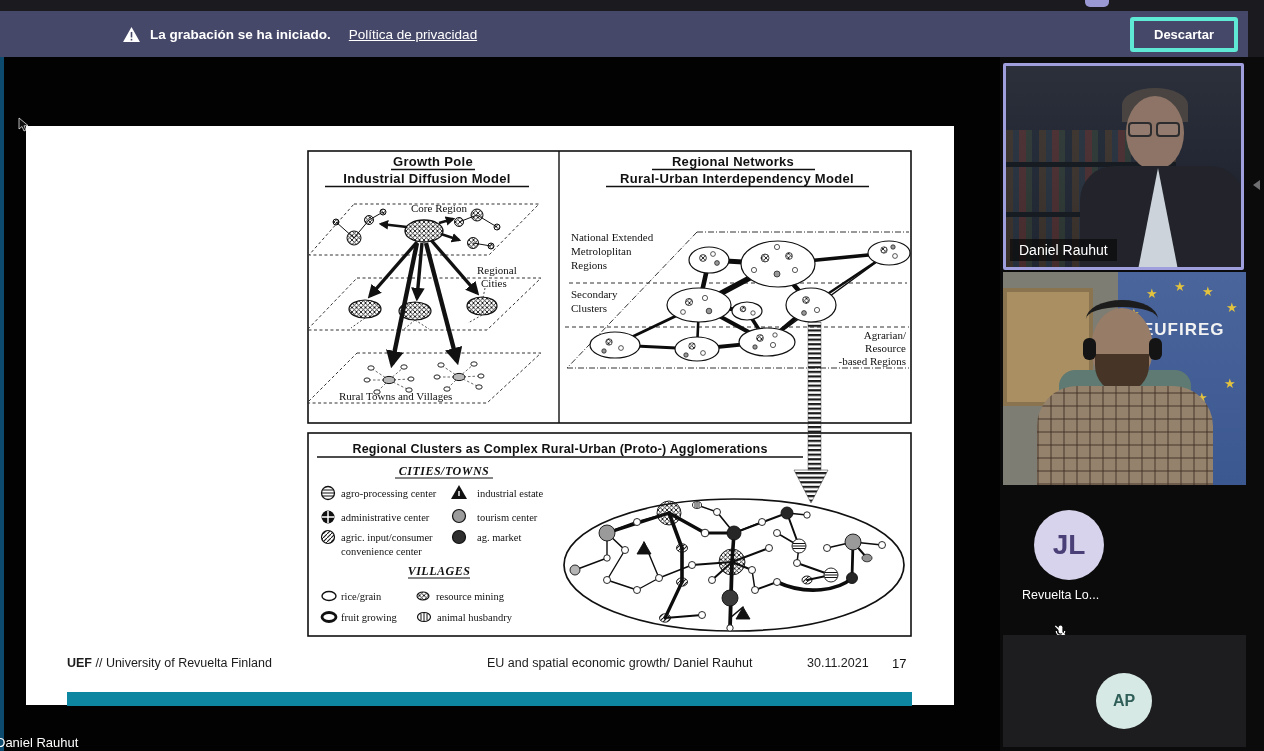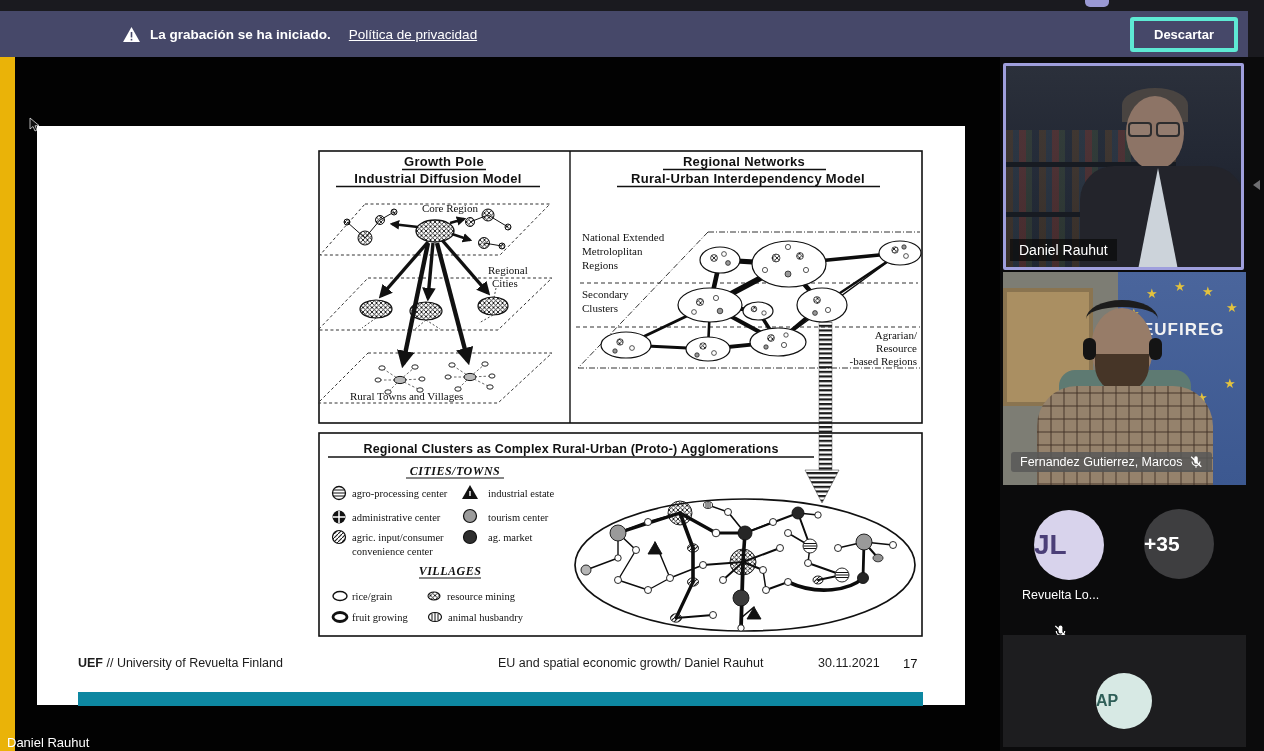--- a/index.html
+++ b/index.html
@@ -1,35 +1,35 @@
 <!DOCTYPE html>
 <html><head>
 <meta charset="utf-8">
 <style>
   * { margin:0; padding:0; box-sizing:border-box; }
   body { background:#000; }
-  .screen { position:relative; width:1264px; height:751px; background:#eab308; overflow:hidden;
+  .screen { position:relative; width:1264px; height:751px; background:#0c4a6e; overflow:hidden;
             font-family:"Liberation Sans", sans-serif; }
 
   
   .top-strip { position:absolute; top:0; left:0; width:1264px; height:57px; background:#1a1a1f; }
   .pill { position:absolute; top:0; left:1085px; width:24px; height:7px; background:#9a99d4;
           border-radius:0 0 5px 5px; }
   .banner { position:absolute; top:11px; left:0; width:1248px; height:46px; background:#464869;
             display:flex; align-items:center; color:#fff; font-size:13.5px; }
   .banner .warn { margin-left:122px; display:flex; align-items:center; }
   .banner .b-bold { font-weight:bold; margin-left:9px; }
   .banner .b-body { margin-left:7px; color:#eceef5; }
   .banner .b-link { margin-left:18px; color:#fff; text-decoration:underline; cursor:pointer; }
   .banner .dismiss { margin-left:auto; margin-right:10px; background:transparent; color:#fff;
             border:4px solid #5eead4; border-radius:3px; font-weight:bold; font-size:13px;
             padding:6px 20px; font-family:"Liberation Sans",sans-serif; cursor:pointer; }
 
   
-  .stage { position:absolute; top:57px; left:15px; width:1000px; height:694px; background:#020202; }
+  .stage { position:absolute; top:57px; left:4px; width:1000px; height:694px; background:#020202; }
   .slide { position:absolute; left:22px; top:69px; width:928px; height:579px; background:#fff; }
   .cursor { position:absolute; left:14px; top:60px; }
   .footer-left { position:absolute; left:41px; top:530px; font-size:12.5px; color:#1c1c1c; }
   .footer-left b { font-weight:bold; }
   .f-title { position:absolute; left:461px; top:530px; font-size:12.5px; color:#1c1c1c; }
   .f-date  { position:absolute; left:781px; top:530px; font-size:12.5px; color:#1c1c1c; }
   .f-page  { position:absolute; left:866px; top:530px; font-size:13px; font-weight:normal; color:#111; }
   .teal-bar { position:absolute; left:41px; top:566px; width:845px; height:14px; background:#0d87a1; }
   .presenter-label { position:absolute; left:-8px; top:678px; color:#fff; font-size:13px; }
 
@@ -79,21 +79,21 @@
   .t2-hpband { position:absolute; left:83px; top:28px; width:72px; height:38px;
            border-top:7px solid #1c1c1c; border-radius:50%; }
   .t2-cup { position:absolute; width:13px; height:22px; background:#141414; border-radius:6px; top:66px; }
   .t2-body { position:absolute; left:34px; top:114px; width:176px; height:99px; border-radius:40px 40px 0 0;
            background:
              repeating-linear-gradient(90deg, rgba(62,46,36,.45) 0 2px, transparent 2px 13px),
              repeating-linear-gradient(0deg, rgba(62,46,36,.45) 0 2px, transparent 2px 13px),
              #95826c; }
   .tag2 { left:8px; bottom:13px; background:rgba(88,88,88,.85); border-radius:3px; font-size:12.5px; }
 
-  .avatar { position:absolute; border-radius:50%; display:flex; align-items:center; 
+  .avatar { position:absolute; border-radius:50%; display:flex; align-items:center; justify-content:center;
            font-weight:600; cursor:pointer; }
   .av-jl { left:34px; top:453px; width:70px; height:70px; background:#d8d3ec; color:#4b3f78; font-size:28px; }
   .av-ov { left:144px; top:452px; width:70px; height:70px; background:#3e3e40; color:#fff; font-size:21px; }
   .av-label { position:absolute; left:22px; top:531px; display:flex; align-items:center; gap:22px;
            color:#fff; font-size:12.5px;flex-direction:column; }
   .bottom-panel { position:absolute; left:3px; top:578px; width:243px; height:112px; background:#1d1d1f; }
   .av-ap { left:96px; top:616px; width:56px; height:56px; background:#d7e9e4; color:#2f5f58; font-size:16px; }
   .edge-caret { position:absolute; left:253px; top:123px; width:0; height:0;
            border-top:5px solid transparent; border-bottom:5px solid transparent;
            border-right:7px solid #6f6f72; cursor:pointer; }
@@ -567,36 +567,24 @@
         <span class="eufireg">EUFIREG</span>
         <span class="flag-m">M</span>
       </div>
       <div class="t2-chair"></div>
       <div class="person-head t2-head"></div>
       <div class="t2-beard"></div>
       <div class="t2-hpband"></div>
       <div class="t2-cup" style="left:80px"></div>
       <div class="t2-cup" style="left:146px"></div>
       <div class="t2-body"></div>
-      <div class="nametag tag2">
-        <span>Fernandez Gutierrez, Marcos</span>
-        <svg width="14" height="14" viewBox="0 0 16 16">
-            <path d="M6 3.5a2 2 0 0 1 4 0V8a2 2 0 0 1-4 0z" fill="#fff"></path>
-            <path d="M3.5 7.5a4.5 4.5 0 0 0 9 0" stroke="#fff" stroke-width="1.3" fill="none"></path>
-            <line x1="8" y1="12" x2="8" y2="14.5" stroke="#fff" stroke-width="1.3"></line>
-            <line x1="2.5" y1="2" x2="14" y2="13.5" stroke="#fff" stroke-width="1.5"></line>
-          </svg>
-      </div>
     </div>
 
     <div class="avatar av-jl">
       <span>JL</span>
-    </div>
-    <div class="avatar av-ov">
-      <span>+35</span>
     </div>
     <div class="av-label">
       <span>Revuelta Lo...</span>
       <svg width="15" height="15" viewBox="0 0 16 16">
           <path d="M6 3.5a2 2 0 0 1 4 0V8a2 2 0 0 1-4 0z" fill="#fff"></path>
           <path d="M3.5 7.5a4.5 4.5 0 0 0 9 0" stroke="#fff" stroke-width="1.3" fill="none"></path>
           <line x1="8" y1="12" x2="8" y2="14.5" stroke="#fff" stroke-width="1.3"></line>
           <line x1="2.5" y1="2" x2="14" y2="13.5" stroke="#fff" stroke-width="1.5"></line>
         </svg>
     </div>

